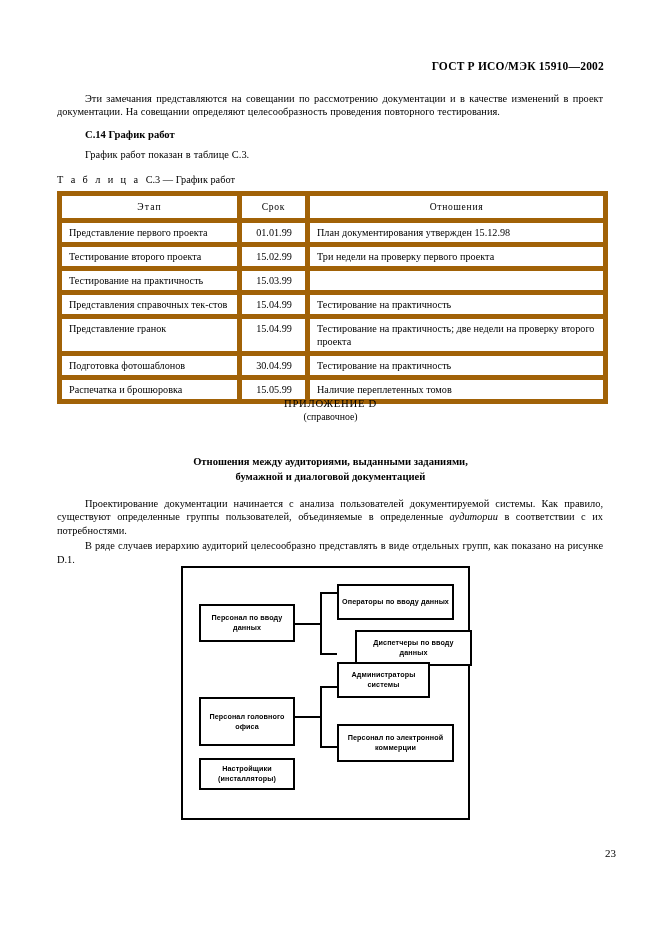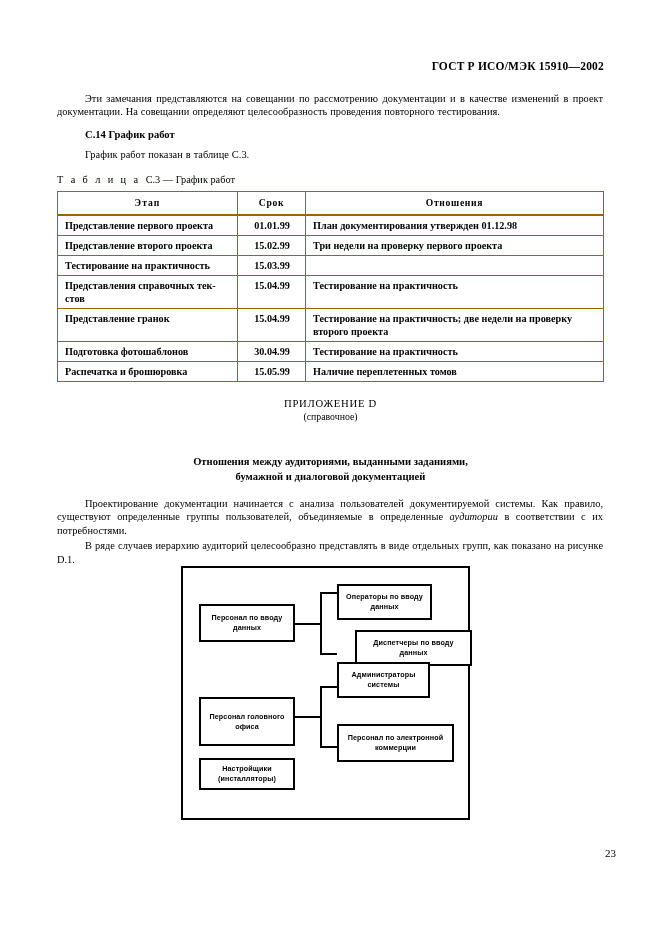--- a/index.html
+++ b/index.html
@@ -68,25 +68,25 @@
     letter-spacing: 2.4px;
   }
   table.sched {
     border-collapse: collapse;
     width: 546px;
     font-size: 10.2px;
     table-layout: fixed;
   }
   table.sched th,
   table.sched td {
-    border: 1px solid #a16207;
+    border: 5px solid #a16207;
     padding: 3px 6px 3px 7px;
     vertical-align: top;
     line-height: 13px;
-    font-weight: bold;
+    font-weight: normal;
   }
   table.sched thead th {
     text-align: center;
     padding: 4px 4px 5px 4px;
     font-size: 9.6px;
     letter-spacing: 0.7px;
     border-bottom-width: 2px;
   }
   table.sched thead th.c-stage { letter-spacing: 1.1px; }
   col.c1 { width: 180px; }
@@ -204,24 +204,24 @@
         <tr>
           <th class="c-stage">Этап</th>
           <th>Срок</th>
           <th>Отношения</th>
         </tr>
       </thead>
       <tbody>
         <tr>
           <td class="stage">Представление первого проекта</td>
           <td class="date">01.01.99</td>
-          <td class="rel">План документирования утвержден 01.12.98</td>
-        </tr>
-        <tr>
-          <td class="stage">Представление второго проекта</td>
+          <td class="rel">План документирования утвержден 15.12.98</td>
+        </tr>
+        <tr>
+          <td class="stage">Тестирование второго проекта</td>
           <td class="date">15.02.99</td>
           <td class="rel">Три недели на проверку первого проекта</td>
         </tr>
         <tr>
           <td class="stage">Тестирование на практичность</td>
           <td class="date">15.03.99</td>
           <td class="rel"></td>
         </tr>
         <tr>
           <td class="stage">Представления справочных тек-стов</td>
@@ -269,21 +269,21 @@
 
     <div class="fline" style="left:112px; top:148px; width:27px; height:2px;"></div>
     <div class="fline" style="left:137px; top:118px; width:2px; height:62px;"></div>
     <div class="fline" style="left:137px; top:118px; width:17px; height:2px;"></div>
     <div class="fline" style="left:137px; top:178px; width:17px; height:2px;"></div>
 
     <div class="fbox" style="left:16px; top:36px; width:96px; height:38px;">Персонал по вводу данных</div>
     <div class="fbox" style="left:16px; top:129px; width:96px; height:49px;">Персонал головного офиса</div>
     <div class="fbox" style="left:16px; top:190px; width:96px; height:32px;">Настройщики (инсталляторы)</div>
 
-    <div class="fbox" style="left:154px; top:16px; width:95px; height:36px;">Операторы по вводу данных</div>
+    <div class="fbox" style="left:154px; top:16px; width:117px; height:36px;">Операторы по вводу данных</div>
     <div class="fbox" style="left:154px; top:62px; width:117px; height:36px;margin-left:18px;">Диспетчеры по вводу данных</div>
     <div class="fbox" style="left:154px; top:94px; width:93px; height:36px;">Администраторы системы</div>
     <div class="fbox" style="left:154px; top:156px; width:117px; height:38px;">Персонал по электронной коммерции</div>
   </div>
 
 
   <div class="page-num">23</div>
 
 </div>
 

